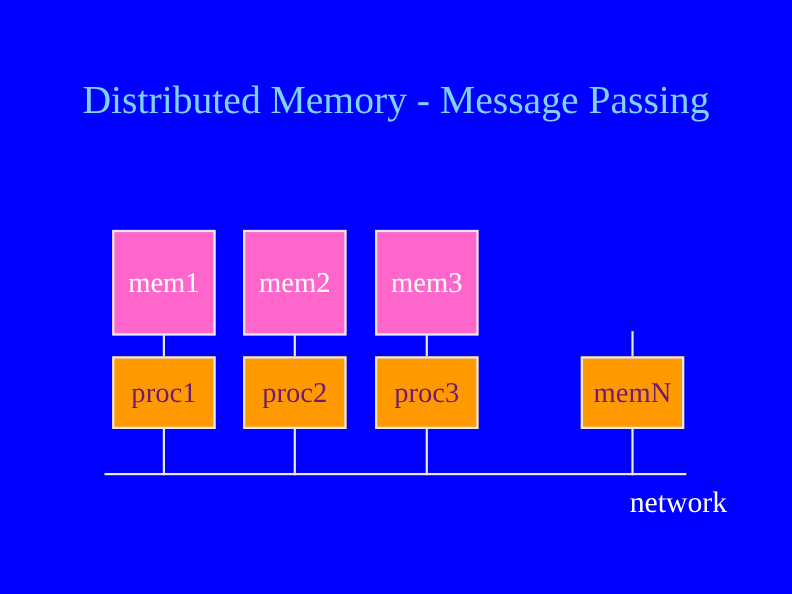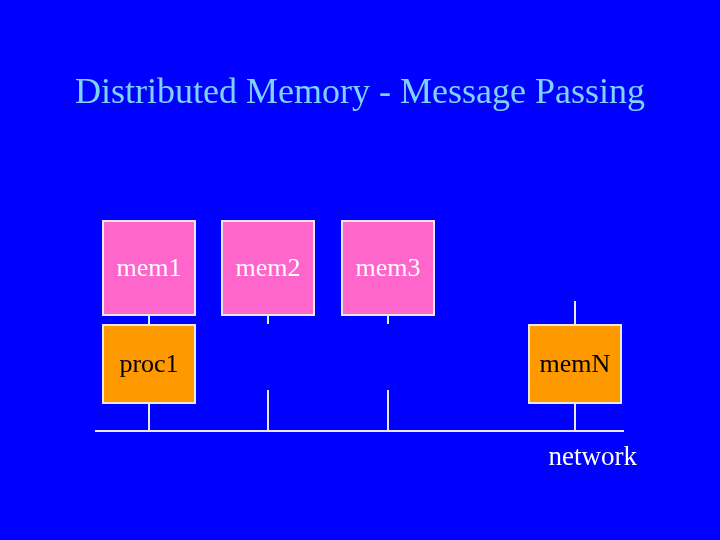--- a/index.html
+++ b/index.html
@@ -31,45 +31,45 @@
     width: 94px;
     height: 227px;
   }
   .col-0 { left: 102px; }
   .col-1 { left: 221px; }
   .col-2 { left: 341px; }
   .col-3 { left: 528px; }
 
   .mem-box {
     position: absolute;
-    left: 0; top: 15px;
+    left: 0; top: 4px;
     width: 94px;
     height: 96px;
     box-sizing: border-box;
     background: #FF66CC;
     border: 2px solid #E8E8E8;
     display: flex;
     align-items: center;
     justify-content: center;
     font-size: 26px;
     color: #FFFFFF;
   }
   .proc-box {
     position: absolute;
     left: 0; top: 119px;
     width: 94px;
-    height: 80px;
+    height: 66px;
     box-sizing: border-box;
     background: #FF9900;
     border: 2px solid #E8E8E8;
     display: flex;
     align-items: center;
     justify-content: center;
     font-size: 26px;
-    color: #000000;
+    color: #701a75;
   }
   .mem-proc-connector {
     position: absolute;
     left: 46px;
     top: 96px;
     width: 2px;
     height: 23px;
     background: #E8E8E8;
   }
   .proc-network-connector {
@@ -83,21 +83,21 @@
   .network-line {
     position: absolute;
     left: 95px;
     top: 430px;
     width: 529px;
     height: 2px;
     background: #E8E8E8;
   }
   .network-label {
     position: absolute;
-    left: 502px;
+    left: 526px;
     top: 441px;
     width: 135px;
     text-align: right;
     font-size: 27px;
     color: #FFFFFF;
   }
 </style>
 </head>
 <body>
 
@@ -115,27 +115,33 @@
       <span>proc1</span>
     </div>
   </div>
 
   <div class="column col-1">
     <div class="mem-proc-connector"></div>
     <div class="proc-network-connector"></div>
     <div class="mem-box">
       <span>mem2</span>
     </div>
+    <div class="proc-box">
+      <span>proc2</span>
+    </div>
   </div>
 
   <div class="column col-2">
     <div class="mem-proc-connector"></div>
     <div class="proc-network-connector"></div>
     <div class="mem-box">
       <span>mem3</span>
+    </div>
+    <div class="proc-box">
+      <span>proc3</span>
     </div>
   </div>
 
   <div class="column col-3">
     <div class="mem-proc-connector"></div>
     <div class="proc-network-connector"></div>
     <div class="proc-box">
       <span>memN</span>
     </div>
   </div>

